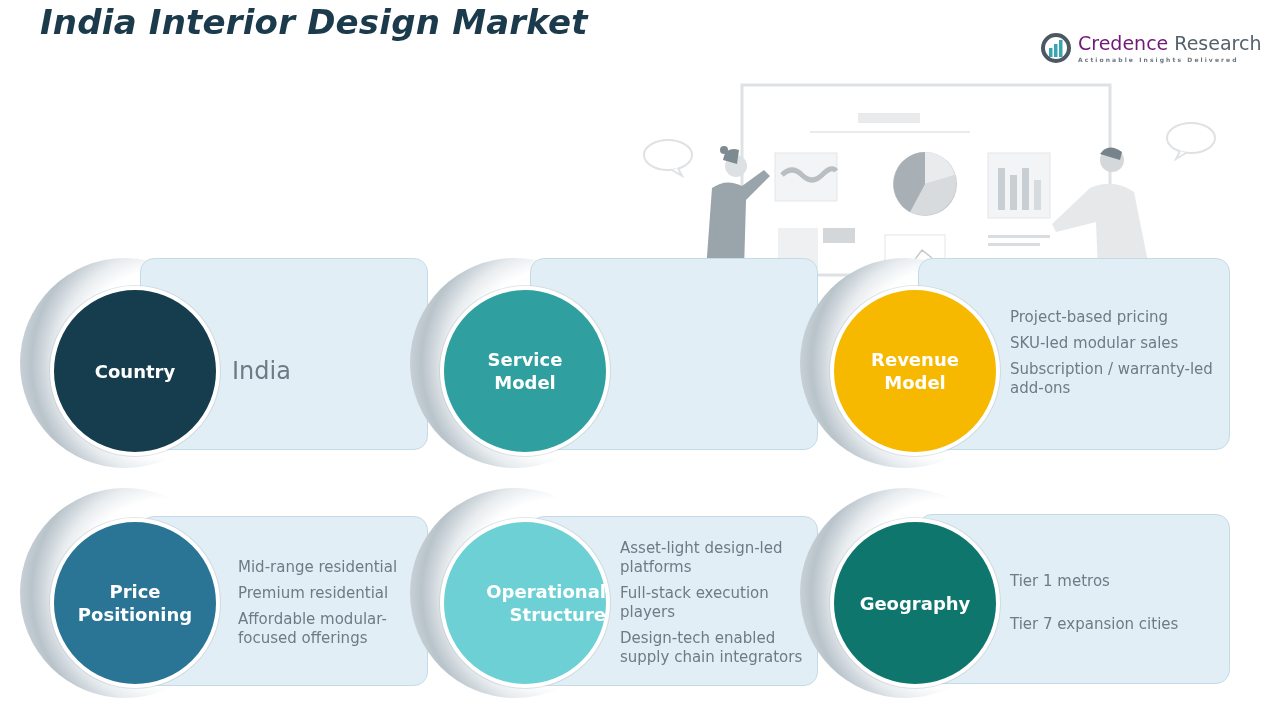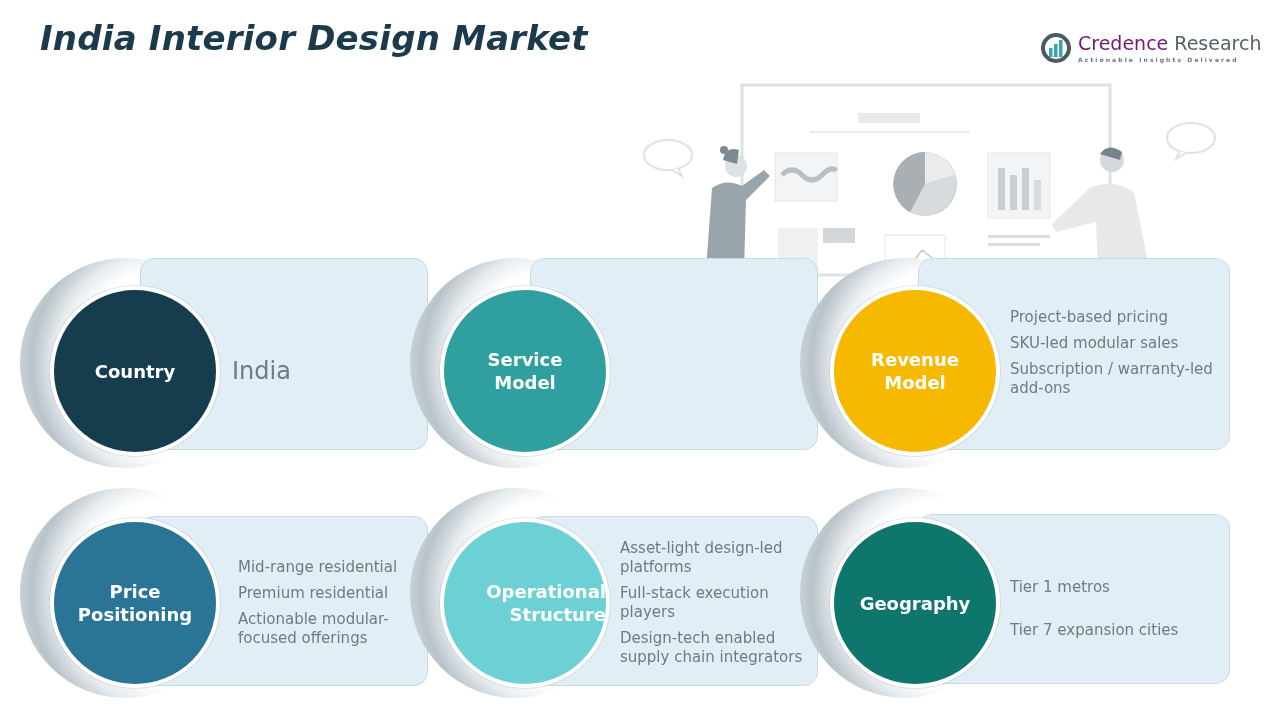--- a/index.html
+++ b/index.html
@@ -1,20 +1,20 @@
 <!DOCTYPE html>
 <html><head>
 <meta charset="utf-8">
 <style>
   * { box-sizing: border-box; margin: 0; padding: 0; }
   html, body { width: 1280px; height: 720px; background: #ffffff; overflow: hidden; }
   body { position: relative; font-family: "DejaVu Sans", sans-serif; }
 
   .title {
-    position: absolute; left: 40px; top: 18px;
+    position: absolute; left: 40px; top: 2px;
     font-family: "DejaVu Sans", sans-serif;
     font-style: italic; font-weight: bold;
     font-size: 34px; color: #1b3a4b; letter-spacing: 0.2px;
   }
 
   .logo { position: absolute; left: 1040px; top: 30px; width: 220px; height: 40px; }
   .logo-mark { position: absolute; left: 0; top: 2px; width: 32px; height: 32px; }
   .logo-text { position: absolute; left: 38px; top: 2px; font-size: 19px; white-space: nowrap; font-family: "DejaVu Sans", sans-serif; }
   .logo-text .c1 { color: #701a75; margin-top: 8px; }
   .logo-text .c2 { color: #55626b; }
@@ -144,21 +144,21 @@
 
 <div class="cell" style="left:0; top:488px;">
   <div class="halo"></div>
   <div class="card" style="top:28px; height:170px;"></div>
   <div class="disc" style="background:#2a7596; top:30px;">
     <span>Price Positioning</span>
   </div>
   <div class="items" style="top:30px; height:170px; left:238px;">
     <div class="item">Mid-range residential</div>
     <div class="item">Premium residential</div>
-    <div class="item">Actionable modular-focused offerings</div>
+    <div class="item">Affordable modular-focused offerings</div>
   </div>
 </div>
 
 <div class="cell" style="left:390px; top:488px;">
   <div class="halo"></div>
   <div class="card" style="top:28px; height:170px;"></div>
   <div class="disc" style="background:#6dd0d4; top:30px;text-align:right;">
     <span>Operational Structure</span>
   </div>
   <div class="items" style="top:30px; height:170px;">
@@ -167,17 +167,17 @@
     <div class="item">Design-tech enabled supply chain integrators</div>
   </div>
 </div>
 
 <div class="cell" style="left:780px; top:488px;">
   <div class="halo"></div>
   <div class="card" style="top:26px; height:170px; left:138px; width:312px;"></div>
   <div class="disc" style="background:#0f766e; top:30px;justify-content:center;">
     <span>Geography</span>
   </div>
-  <div class="items" style="top:38px; height:166px;gap:17px;">
+  <div class="items" style="top:32px; height:166px;gap:17px;">
     <div class="item">Tier 1 metros</div>
     <div class="item">Tier 7 expansion cities</div>
   </div>
 </div>
 
 </body></html>

